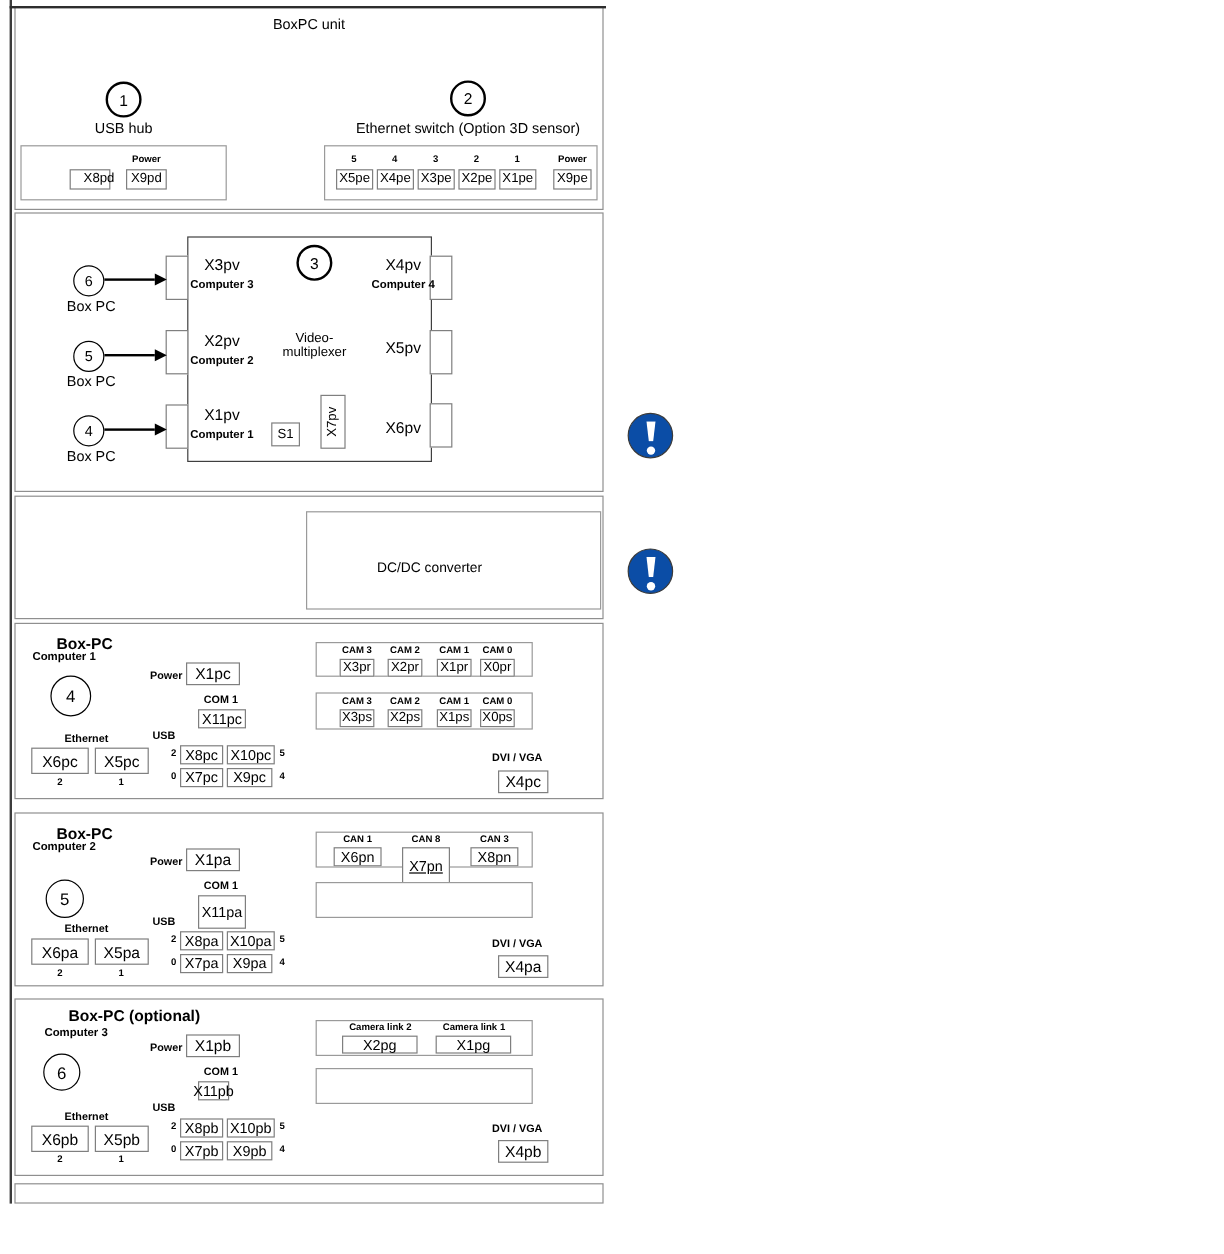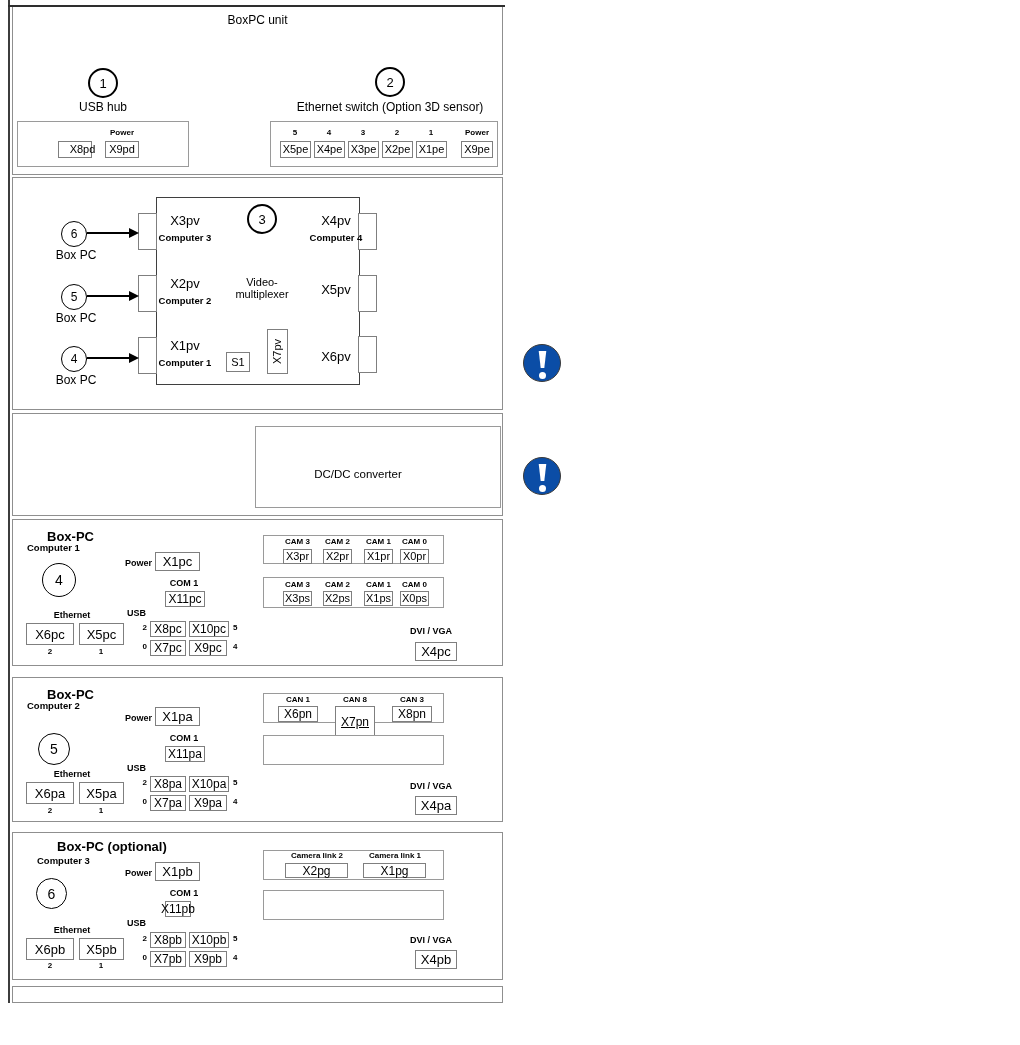--- a/index.html
+++ b/index.html
@@ -180,21 +180,21 @@
 
   <div class="lbl9 ctr" style="left:406px;top:627px;width:50px;">DVI / VGA</div>
   <div class="pbox lg" style="left:415px;top:642px;width:42px;height:19px;">X4pc</div>
 
   <div class="bold13" style="left:27px;top:688px;">Box-PC</div>
   <div class="bold95" style="left:27px;top:701px;">Computer 2</div>
   <div class="circle thin" style="left:38px;top:733px;width:32px;height:32px;">5</div>
   <div class="lbl9 rt" style="left:118px;top:714px;width:34px;">Power</div>
   <div class="pbox lg" style="left:155px;top:707px;width:45px;height:19px;">X1pa</div>
   <div class="lbl9 ctr" style="left:159px;top:734px;width:50px;">COM 1</div>
-  <div class="pbox" style="left:165px;top:746px;width:40px;height:16px;">X11pa</div>
+  <div class="pbox" style="left:165px;top:746px;width:40px;height:28px;">X11pa</div>
   <div class="lbl9" style="left:127px;top:764px;">USB</div>
   <div class="lbl rt" style="left:138px;top:779px;width:9px;">2</div>
   <div class="pbox" style="left:150px;top:776px;width:36px;height:16px;">X8pa</div>
   <div class="pbox" style="left:189px;top:776px;width:40px;height:16px;">X10pa</div>
   <div class="lbl" style="left:233px;top:779px;">5</div>
   <div class="lbl rt" style="left:138px;top:798px;width:9px;">0</div>
   <div class="pbox" style="left:150px;top:795px;width:36px;height:16px;">X7pa</div>
   <div class="pbox" style="left:189px;top:795px;width:38px;height:16px;">X9pa</div>
   <div class="lbl" style="left:233px;top:798px;">4</div>
   <div class="lbl9 ctr" style="left:42px;top:770px;width:60px;">Ethernet</div>

